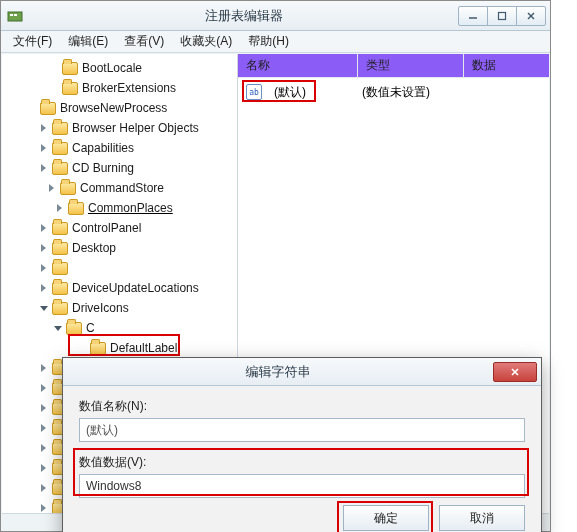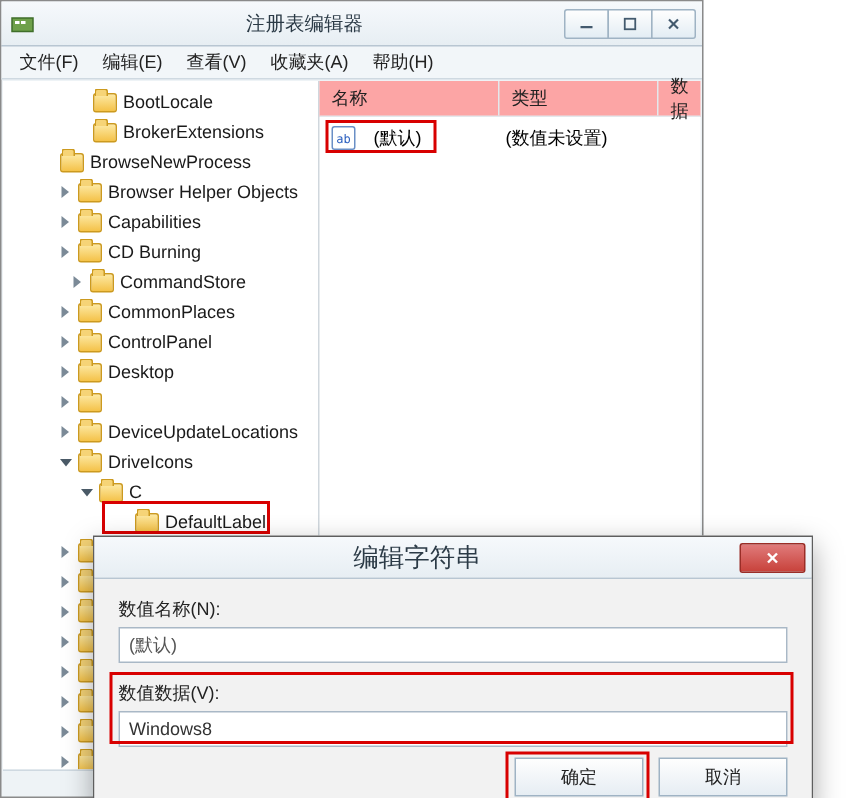--- a/index.html
+++ b/index.html
@@ -1,19 +1,19 @@
 <!DOCTYPE html>
 <html><head>
 <meta charset="utf-8">
 <style>
   * { box-sizing: border-box; font-family: "Microsoft YaHei", "SimSun", Tahoma, sans-serif; font-size: 12px; }
   body { margin: 0; background: #fff; width: 577px; height: 532px; overflow: hidden; position: relative; }
 
   
-  .mainwin { position: absolute; left: 0; top: 0; width: 469px; height: 532px; border: 1px solid #8a8a8a; background: #eef3f6; }
+  .mainwin { position: absolute; left: 0; top: 0; width: 551px; height: 532px; border: 1px solid #8a8a8a; background: #eef3f6; }
   .titlebar { height: 30px; background: linear-gradient(#f6f9fc,#e7eef3); display: flex; align-items: center; position: relative; border-bottom: 1px solid #b8c6d2; }
   .titlebar .appicon { width: 16px; height: 16px; margin: 0 6px; }
   .titlebar .title { flex: 1; text-align: center; color: #2b3a46; font-size: 13px; }
   .winbtns { display: flex; margin-right: 4px; }
   .winbtn { width: 30px; height: 20px; border: 1px solid #9fb3c4; background: linear-gradient(#fefefe,#e3edf4); margin-left: -1px; display: flex; align-items: center; justify-content: center; color: #435a6e; }
   .winbtn.firstr { border-top-left-radius: 2px; border-bottom-left-radius: 2px; }
   .winbtn.lastr { border-top-right-radius: 2px; border-bottom-right-radius: 2px; }
 
   .menubar { height: 22px; background: #f2f6f9; display: flex; align-items: center; padding: 0 4px; border-bottom: 1px solid #cfd9e1; }
   .menuitem { padding: 2px 8px; color: #222; }
@@ -22,32 +22,32 @@
   .tree { width: 236px; border-right: 1px solid #d0d7dd; overflow: hidden; position: relative; padding-top: 4px; }
   .treeinner { position: relative; }
   .node { display: flex; align-items: center; height: 20px; white-space: nowrap; }
   .expander { width: 11px; height: 11px; margin-right: 3px; display: inline-flex; align-items: center; justify-content: center; color: #6b7c8a; }
   .folder { width: 16px; height: 13px; background: linear-gradient(#fde9a3,#f4c249); border: 1px solid #cc9a1f; border-radius: 2px; margin-right: 4px; position: relative; }
   .folder::before { content: ""; position: absolute; left: 0; top: -4px; width: 7px; height: 4px; background: #f6d477; border: 1px solid #cc9a1f; border-bottom: none; border-radius: 2px 2px 0 0; }
   .nodetext { color: #1a1a1a; }
   .highlightbox { position: absolute; border: 2px solid #d80000; pointer-events: none; }
 
   .listpane { flex: 1; position: relative; }
-  .listheader { height: 24px; display: flex; align-items: center; border-bottom: 1px solid #e3e8ec; background: #fca5a5; justify-content: space-between; }
+  .listheader { height: 24px; display: flex; align-items: center; border-bottom: 1px solid #e3e8ec; background: #8b5cf6; justify-content: space-between; }
   .colh { padding: 0 8px; color: #222; border-right: 1px solid #e3e8ec; height: 100%; display: flex; align-items: center; }
   .listrow { display: flex; align-items: center; height: 20px; }
   .valicon { width: 16px; height: 16px; margin: 0 4px 0 8px; display: inline-flex; align-items: center; justify-content: center; border: 1px solid #6a8fc6; background: #fff; color: #2b5fbf; font-size: 8px; font-family: Consolas, monospace; border-radius: 2px; }
   .cell { padding: 0 8px; }
 
   .statusbar { position: absolute; left: 1px; right: 1px; bottom: 1px; height: 17px; background: #eef3f6; border-top: 1px solid #cfd9e1; }
 
   
   .dialog { position: absolute; left: 62px; top: 357px; width: 480px; height: 185px; border: 1px solid #5e5e5e; background: #fff; box-shadow: 0 6px 18px rgba(0,0,0,0.35); }
   .dlg-titlebar { height: 28px; background: linear-gradient(#f6f9fc,#e7eef3); display: flex; align-items: center; border-bottom: 1px solid #b8c6d2; }
-  .dlg-title { flex: 1; text-align: center; color: #2b3a46; font-size: 17px; }
+  .dlg-title { flex: 1; text-align: center; color: #2b3a46; font-size: 13px; }
   .dlg-close { width: 44px; height: 20px; margin-right: 4px; background: linear-gradient(#e07b7b,#c8423b); border: 1px solid #9a2d27; border-radius: 2px; display: flex; align-items: center; justify-content: center; color: #fff; }
   .dlg-body { background: #f2f2f2; padding: 12px 16px 10px 16px; height: calc(100% - 28px); position: relative; }
   .dlg-label { color: #222; margin-bottom: 3px; }
   .dlg-input { width: 100%; height: 24px; border: 1px solid #a9b8c6; background: #fff; padding: 2px 6px; color: #333; }
   .dlg-input.readonly { background: #fff; color: #555; }
   .dlg-btnrow { position: absolute; right: 16px; bottom: 10px; display: flex; gap: 10px; margin-top: 36px; }
   .dlg-btn { width: 86px; height: 26px; border: 1px solid #9fb3c4; background: linear-gradient(#fefefe,#e6edf3); display: flex; align-items: center; justify-content: center; color: #222; }
 
   .tri-right::before { content: ""; display: inline-block; border-style: solid; border-width: 4px 0 4px 5px; border-color: transparent transparent transparent #7b8a97; }
   .tri-down::before { content: ""; display: inline-block; border-style: solid; border-width: 5px 4px 0 4px; border-color: #4a5a67 transparent transparent transparent; }
@@ -128,21 +128,21 @@
           <div class="node" style="padding-left: 36px;">
             <span class="expander tri-right"></span>
             <span class="folder"></span>
             <span class="nodetext">CD Burning</span>
           </div>
           <div class="node" style="padding-left: 44px;">
             <span class="expander tri-right"></span>
             <span class="folder"></span>
             <span class="nodetext">CommandStore</span>
           </div>
-          <div class="node" style="padding-left: 36px;">
+          <div class="node" style="padding-left: 52px; text-decoration: underline;">
             <span class="expander tri-right"></span>
             <span class="folder"></span>
             <span class="nodetext">CommonPlaces</span>
           </div>
           <div class="node" style="padding-left: 36px;">
             <span class="expander tri-right"></span>
             <span class="folder"></span>
             <span class="nodetext">ControlPanel</span>
           </div>
           <div class="node" style="padding-left: 36px;">

